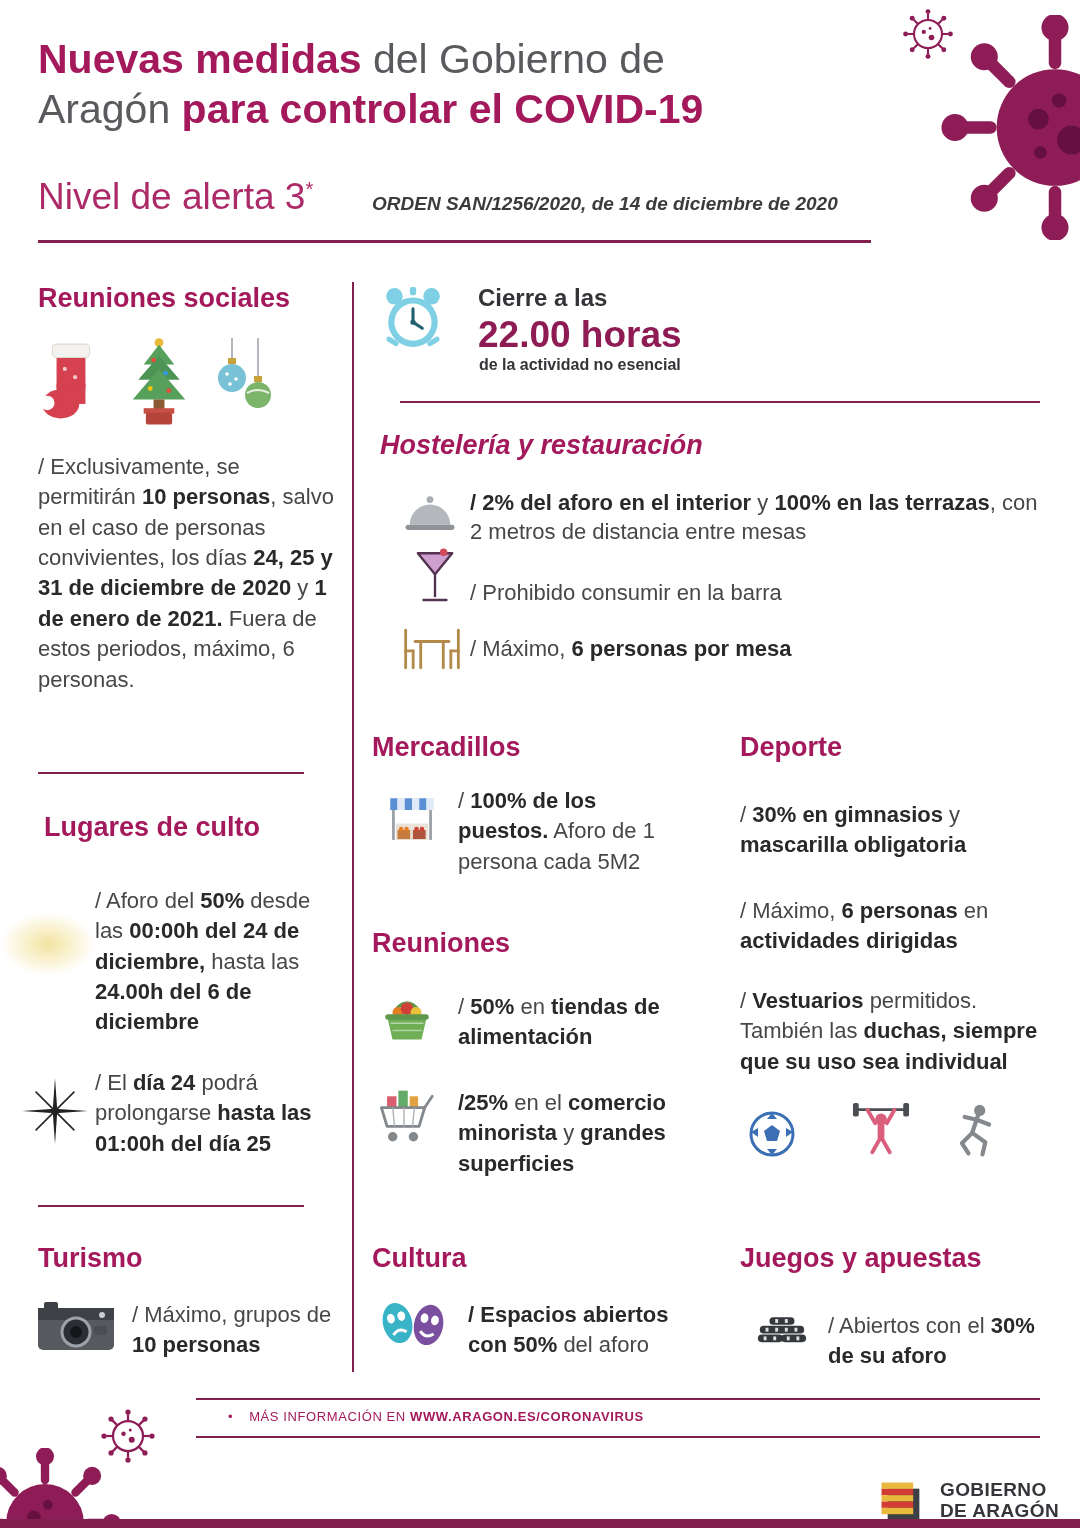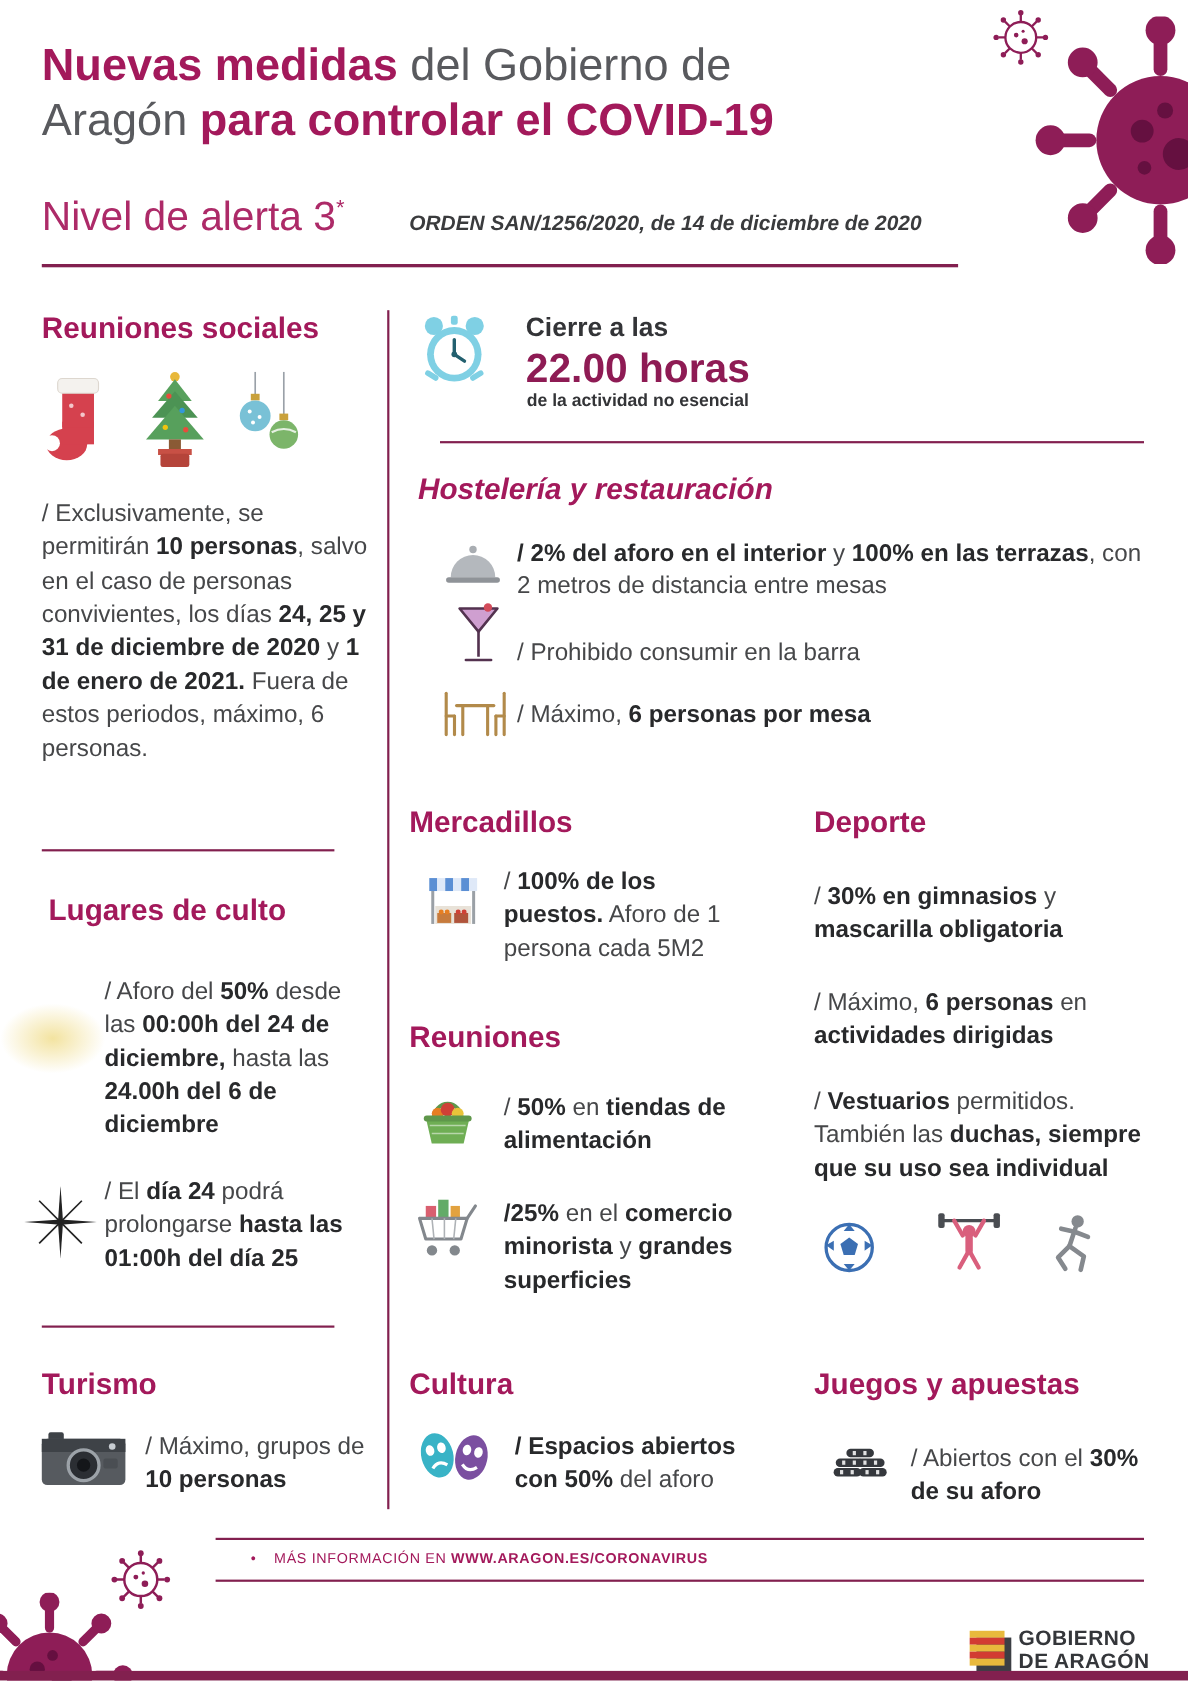--- a/index.html
+++ b/index.html
@@ -37,21 +37,21 @@
   .holiday-icons{position:absolute;left:38px;top:336px;display:flex;gap:20px;align-items:flex-end;}
   .holiday-icons .hi{display:block;}
   .candle{position:absolute;left:0px;top:912px;width:96px;height:64px;
           background:radial-gradient(ellipse at center,#f3e3a0 0%,rgba(243,227,160,0) 70%);}
   
   .fdiv1{left:196px;top:1398px;width:844px;height:2px;}
   .fdiv2{left:196px;top:1436px;width:844px;height:2px;}
   .finfo{position:absolute;left:228px;top:1409px;font-size:13px;color:#a3195b;letter-spacing:.6px;}
   .finfo .b{color:#a3195b;}
   .finfo .bullet{margin-right:16px;}
-  .logo{position:absolute;left:878px;top:1479px;display:flex;align-items:center;gap:4px;}
+  .logo{position:absolute;left:878px;top:1479px;display:flex;align-items:center;gap:18px;}
   .logo-text{font-weight:700;color:#34363a;font-size:19px;line-height:1.08;letter-spacing:.4px;}
   .bottom-bar{position:absolute;left:0;bottom:0;width:1080px;height:9px;background:#82204f;}
 </style>
 </head>
 <body>
 
 <div class="page">
 
   <div class="title">
     <div><span class="b c-mag">Nuevas medidas</span><span class="c-gray"> del Gobierno de</span></div>

